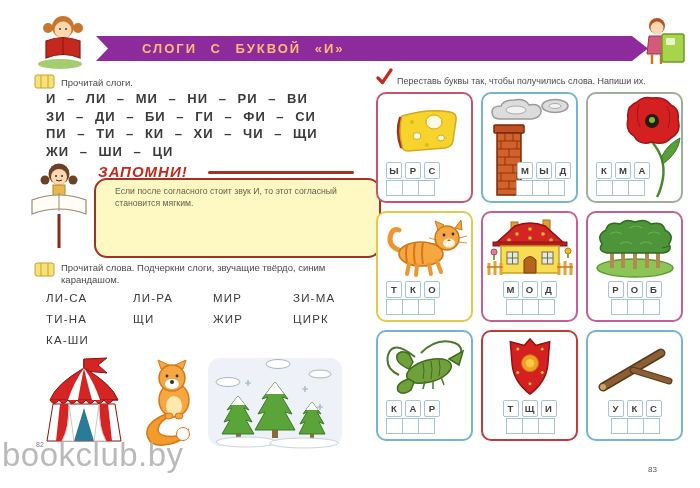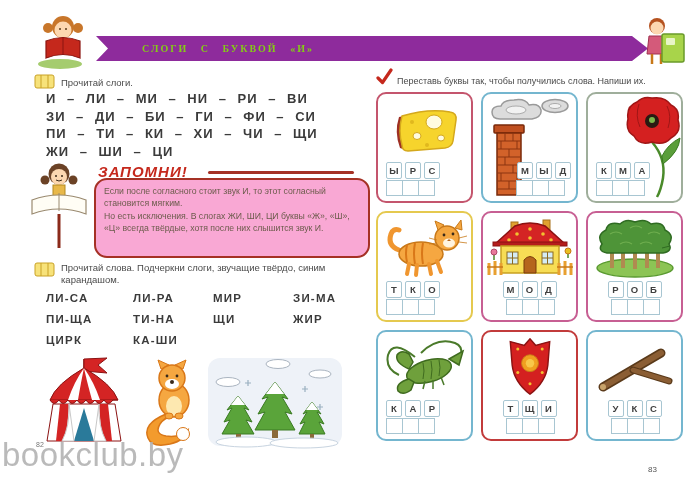--- a/index.html
+++ b/index.html
@@ -9,42 +9,42 @@
   }
   .abs{position:absolute;}
 
   
   #banner{
     left:96px;top:36px;width:552px;height:25px;background:#8e2b9c;
     clip-path:polygon(0 0,calc(100% - 16px) 0,100% 50%,calc(100% - 16px) 100%,0 100%,12px 50%);
     display:flex;align-items:center;
   }
   #banner .t{
-    color:#84cc16;font-weight:bold;font-size:10px;letter-spacing:2px;
-    word-spacing:8px;padding-left:46px;white-space:nowrap;font-family:Liberation Serif, serif;
+    color:#fdba74;font-weight:bold;font-size:13px;letter-spacing:2px;
+    word-spacing:8px;padding-left:46px;white-space:nowrap;
   }
 
   
   .task-text{font-size:9.5px;color:#4a4a4a;line-height:1.3;}
   #syllables{left:46px;top:90px;font-weight:bold;font-size:13px;color:#3b3b3b;
     letter-spacing:1px;word-spacing:6px;line-height:17.5px;white-space:nowrap;}
 
   
   #rem-title{left:98px;top:163px;color:#c5281c;font-weight:bold;font-size:15px;letter-spacing:1px;font-style:italic;}
   #rem-line{left:208px;top:171px;width:146px;height:3px;background:#a53125;border-radius:2px;}
   #rem-box{
     left:94px;top:178px;width:256px;height:70px;border:2.5px solid #a53125;border-radius:13px;
-    padding:6px 8px 0 8px;font-size:8.7px;line-height:1.33;color:#6b5b4b;background:#f9a8d4;
+    padding:6px 8px 0 19px;font-size:8.7px;line-height:1.33;color:#6b5b4b;background:#fef9c3;
   }
   #rem-box p{margin:0 0 2px 0;}
 
   
   #words{
     left:46px;top:289px;display:grid;grid-template-columns:87px 80px 80px 84px;
-    row-gap:3px;font-weight:bold;font-size:11.5px;letter-spacing:1.2px;
+    row-gap:3px;font-weight:normal;font-size:11.5px;letter-spacing:1.2px;
     color:#3b3b3b;line-height:18px;white-space:nowrap;
   }
 
   
   #watermark{left:2px;top:436px;font-size:33px;color:#b3b3b3;letter-spacing:.5px;opacity:.9;}
   #pg82{left:36px;top:441px;font-size:7px;color:#777;}
   #pg83{left:648px;top:465px;font-size:8px;color:#555;}
 
   
   #r-instr{left:397px;top:76px;width:282px;font-size:9px;color:#4a4a4a;}
@@ -121,36 +121,34 @@
   <path d="M28 18 Q31 20 34 18" stroke="#3a2a1a" fill="none" stroke-width="1"></path>
   <rect x="25" y="23" width="12" height="12" fill="#e8b84a" stroke="#b58a20"></rect>
   <line x1="31" y1="52" x2="31" y2="86" stroke="#8b2a1a" stroke-width="3"></line>
   <path d="M4 38 Q31 28 58 38 L58 52 Q31 42 4 52 Z" fill="#fffdf5" stroke="#9a8a70" stroke-width="1.2"></path>
   <line x1="31" y1="31" x2="31" y2="49" stroke="#9a8a70"></line>
 </svg>
 <div id="rem-title" class="abs">ЗАПОМНИ!</div>
 <div id="rem-line" class="abs"></div>
 <div id="rem-box" class="abs">
   <p>Если после согласного стоит звук И, то этот согласный становится мягким.</p>
-  <p>Но есть исключения. В слогах ЖИ, ШИ, ЦИ буквы «Ж», «Ш», «Ц» всегда твёрдые, хотя после них слышится звук И.</p>
 </div>
 
 <svg class="abs" style="left:34px;top:262px" width="21" height="15" viewBox="0 0 21 15">
   <rect x="1" y="1" width="19" height="13" rx="2" fill="#f7e27a" stroke="#c9a227"></rect>
   <line x1="7" y1="1" x2="7" y2="14" stroke="#c9a227"></line>
     <line x1="14" y1="1" x2="14" y2="14" stroke="#c9a227"></line>
 </svg>
 <div class="abs task-text" style="left:61px;top:262px;width:296px">Прочитай слова. Подчеркни слоги, звучащие твёрдо, синим карандашом.</div>
 
 <div id="words" class="abs">
   <span>ЛИ-СА</span>
   <span>ЛИ-РА</span>
   <span>МИР</span>
   <span>ЗИ-МА</span>
-  <span>ПИ-ЩА</span>
   <span>ТИ-НА</span>
   <span>ЩИ</span>
   <span>ЖИР</span>
   <span>ЦИРК</span>
   <span>КА-ШИ</span>
 </div>
 
 <svg class="abs" style="left:40px;top:356px" width="88" height="92" viewBox="0 0 88 92">
   <line x1="44" y1="14" x2="44" y2="3" stroke="#8b1212" stroke-width="1.5"></line>
   <path d="M44 3 L67 2 L58 9 L67 17 L44 15 Z" fill="#d42424" stroke="#8b1212"></path>

